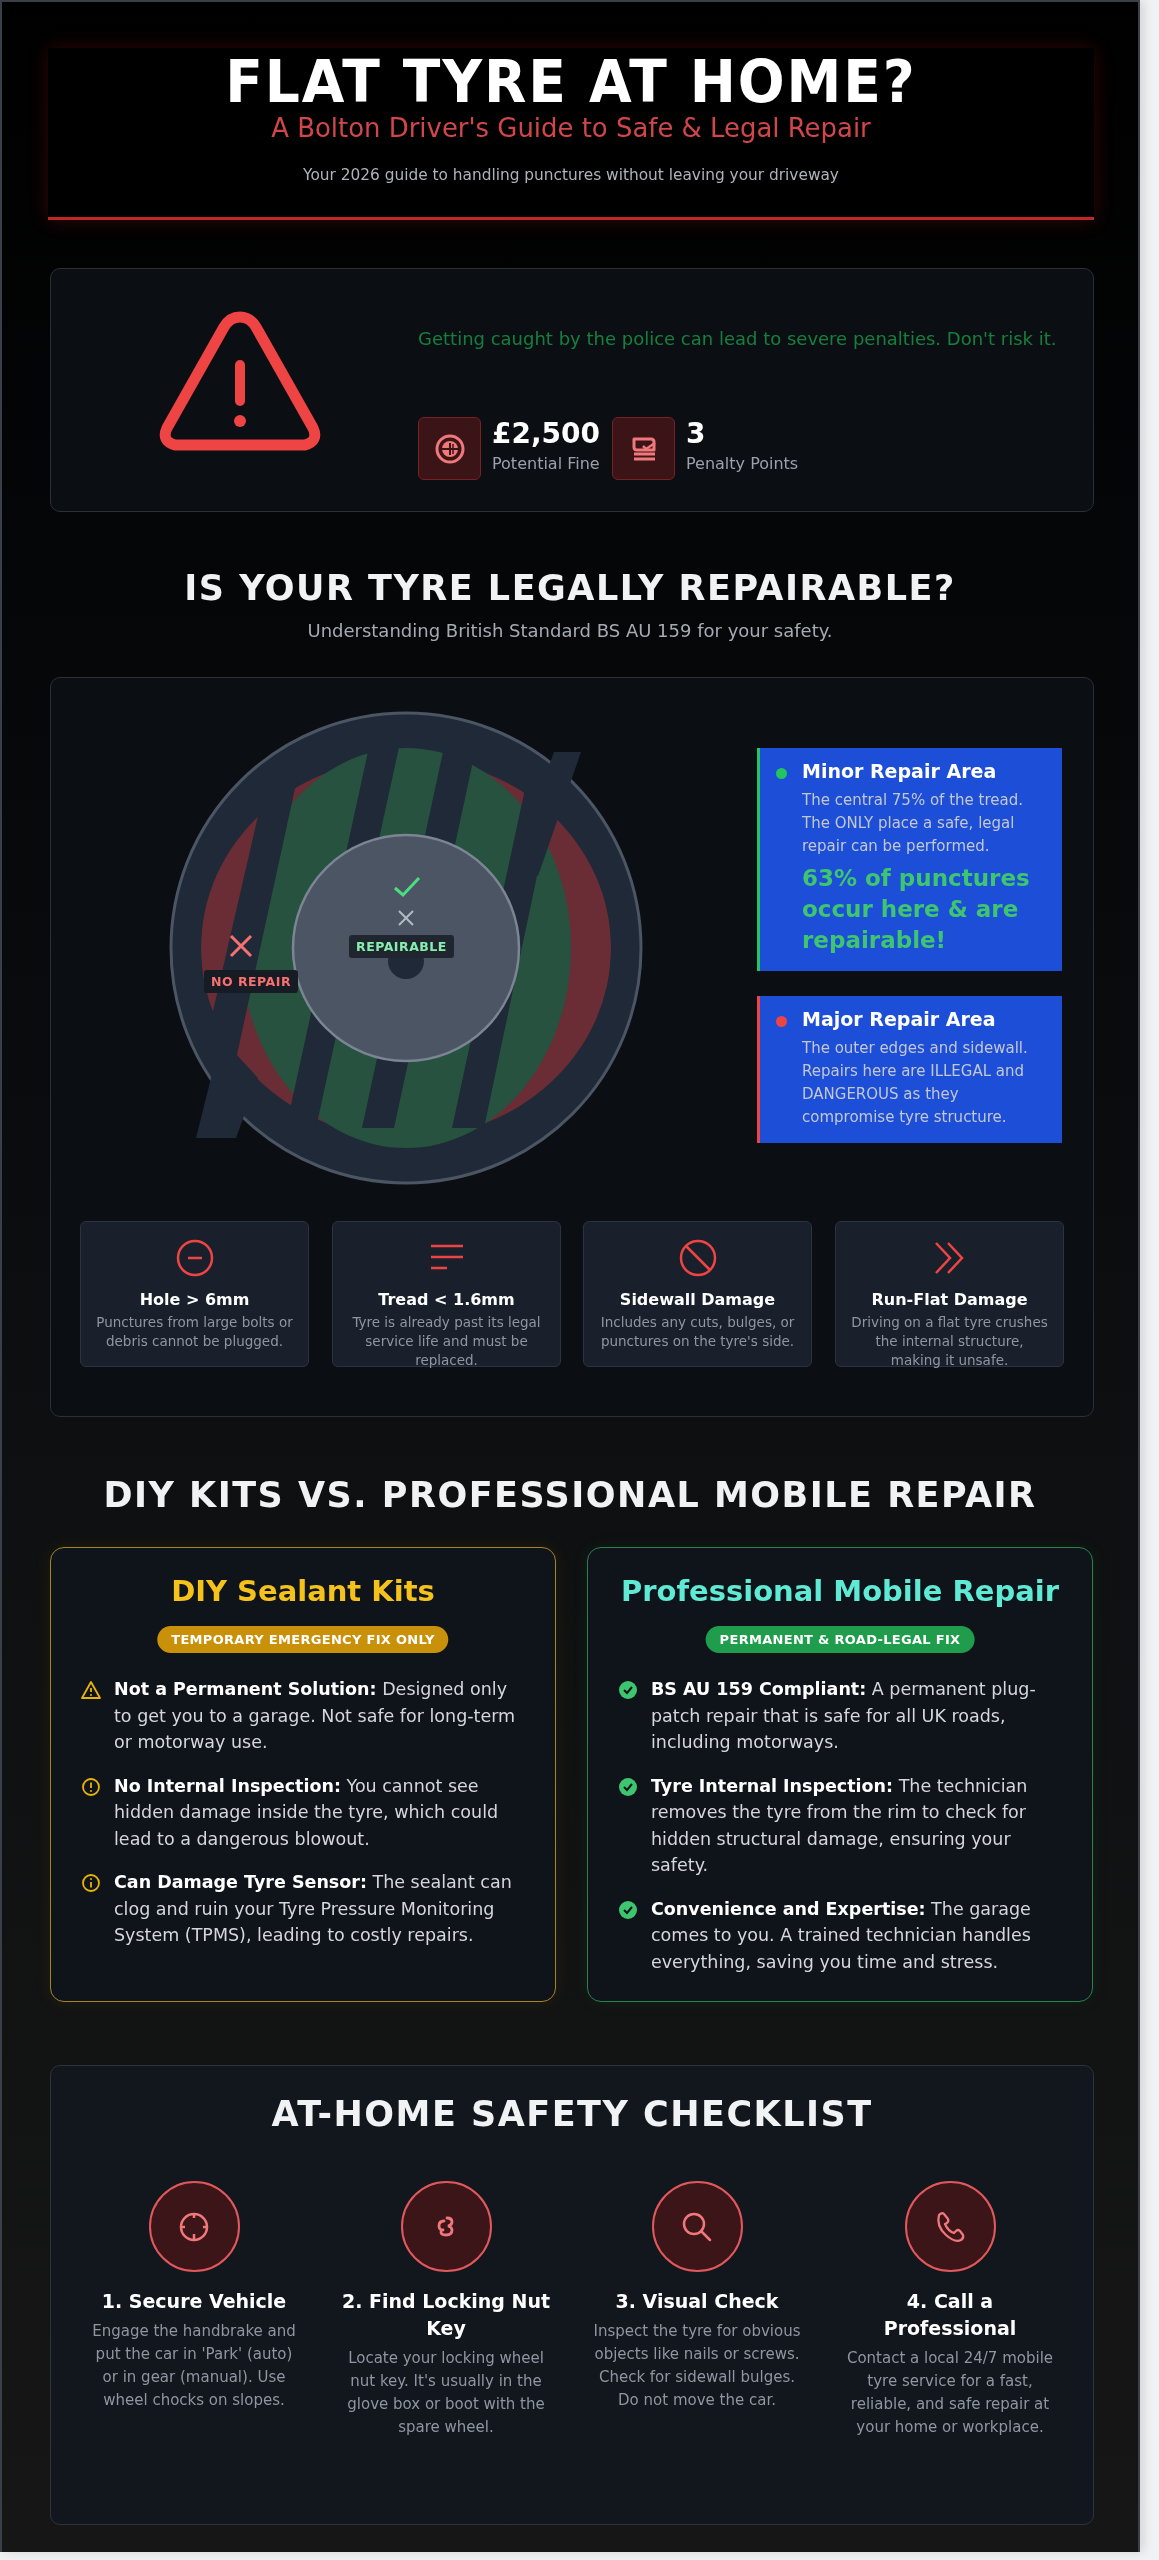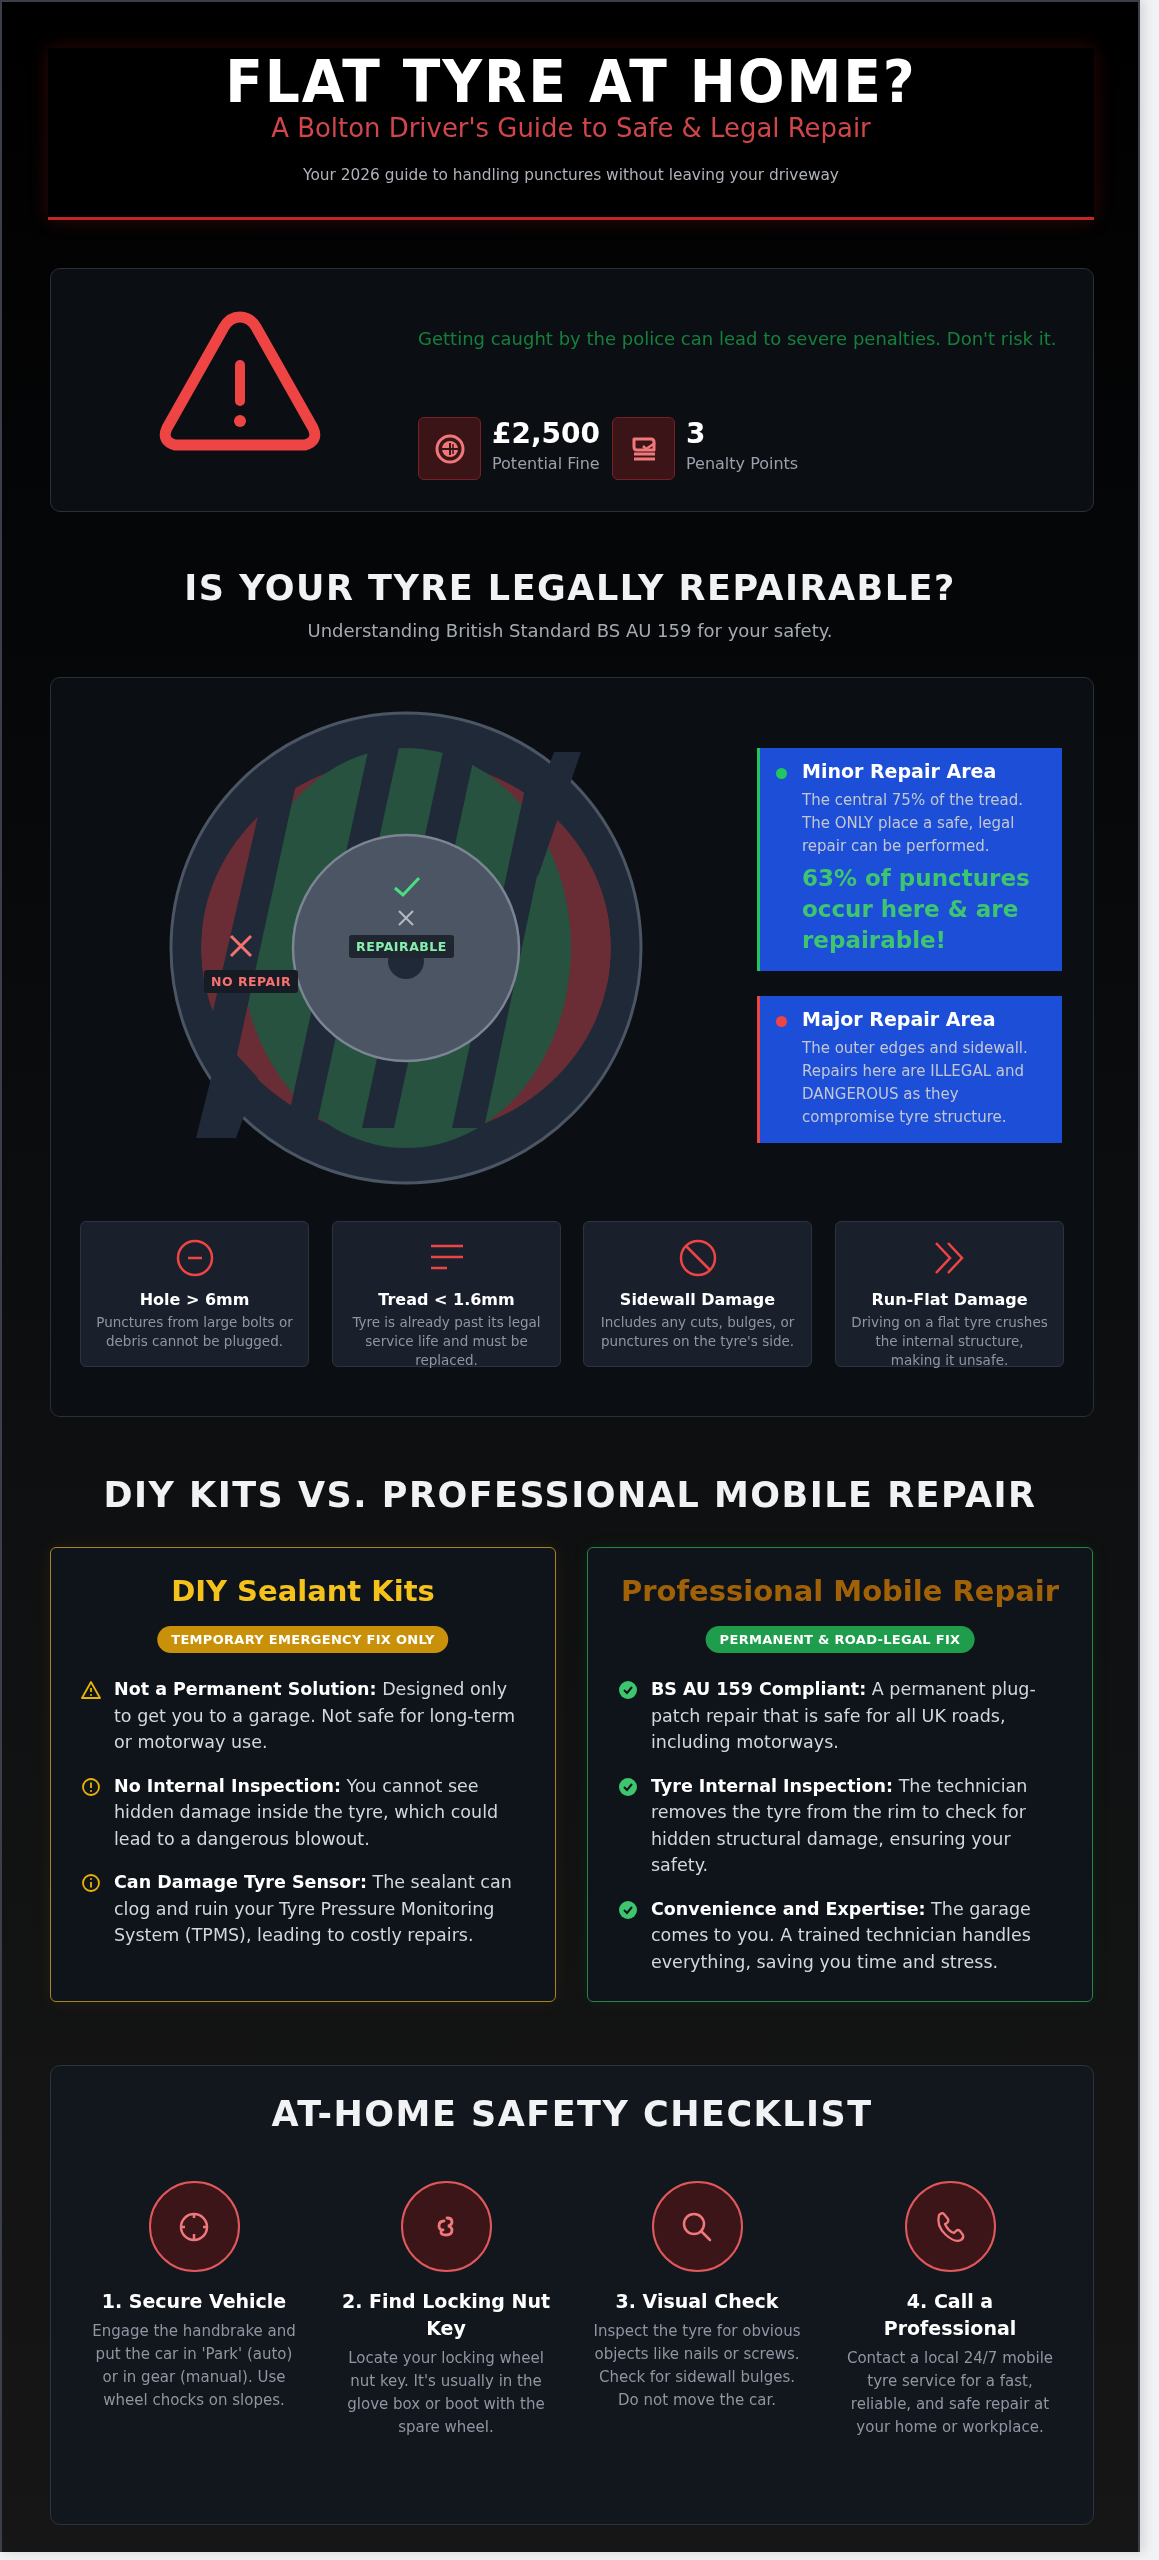--- a/index.html
+++ b/index.html
@@ -50,21 +50,21 @@
   .legend-dot { position: absolute; left: 16px; top: 20px; width: 11px; height: 11px; border-radius: 50%; }
   .legend-title { position: absolute; left: 42px; top: 12px; font-size: 19px; font-weight: 700; color: #fff; white-space: nowrap; }
   .legend-text { position: absolute; left: 42px; top: 41px; width: 250px; font-size: 15px; line-height: 23px; color: #c3c8d0; }
   .legend-stat { position: absolute; left: 42px; top: 115px; width: 250px; font-size: 23px; line-height: 31px; color: #3ec56f; font-weight: 700; }
 
   .reason { top: 543px; width: 229px; height: 146px; background: #1a202b; border: 1px solid #2c3340; border-radius: 6px; text-align: center; }
   .reason-icon { position: absolute; left: 0; right: 0; top: 16px; height: 40px; display: flex; justify-content: center; }
   .reason-title { position: absolute; left: 0; right: 0; top: 68px; font-size: 16px; font-weight: 700; color: #fff; }
   .reason-text { position: absolute; left: 14px; right: 14px; top: 91px; font-size: 13.5px; line-height: 19px; color: #8f96a1; }
 
-  .cmp { top: 1545px; width: 506px; height: 455px; border-radius: 6px; background: #0f131a; text-align: center; }
+  .cmp { top: 1545px; width: 506px; height: 455px; border-radius: 14px; background: #0f131a; text-align: center; }
   .cmp-diy { left: 48px; border: 1.5px solid #a68424; box-shadow: 0 0 18px rgba(234, 179, 8, 0.08); }
   .cmp-pro { left: 585px; border: 1.5px solid #26844a; box-shadow: 0 0 18px rgba(34, 197, 94, 0.08); }
   .cmp-title { position: absolute; left: 0; right: 0; top: 26px; font-size: 29px; font-weight: 700; }
   .cmp-badge { position: absolute; top: 78px; height: 27px; line-height: 27px; border-radius: 14px; font-size: 13px; font-weight: 700; color: #fff; padding: 0 14px; left: 50%; transform: translateX(-50%); white-space: nowrap; letter-spacing: 0.3px; }
   .cmp-list { position: absolute; left: 30px; right: 30px; top: 128px; text-align: left; }
   .cmp-item { position: relative; padding-left: 33px; font-size: 17.5px; line-height: 26.5px; color: #d4d8de; margin-bottom: 17px; }
   .cmp-item b { color: #fff; }
   .cmp-ico { position: absolute; left: 0; top: 4px; width: 20px; height: 20px; }
 
   .check { left: 48px; top: 2063px; width: 1044px; height: 460px; background: #12161d; border: 1px solid #2c3340; border-radius: 10px; }
@@ -263,21 +263,21 @@
             <circle cx="10" cy="10" r="8" fill="none" stroke="#eab308" stroke-width="1.8"></circle>
             <line x1="10" y1="9" x2="10" y2="14.5" stroke="#eab308" stroke-width="1.8"></line>
             <circle cx="10" cy="6" r="1" fill="#eab308"></circle>
           </svg>
         <b>Can Damage Tyre Sensor:</b><span> The sealant can clog and ruin your Tyre Pressure Monitoring System (TPMS), leading to costly repairs.</span>
       </div>
     </div>
   </section>
 
   <section class="abs cmp cmp-pro">
-    <h3 class="cmp-title" style="color:#a16207;">Professional Mobile Repair</h3>
+    <h3 class="cmp-title" style="color:#5eead4;">Professional Mobile Repair</h3>
     <span class="cmp-badge" style="background:#1f9d4c;">PERMANENT &amp; ROAD-LEGAL FIX</span>
     <div class="cmp-list">
       <div class="cmp-item">
         <svg class="cmp-ico" viewBox="0 0 20 20">
             <circle cx="10" cy="10" r="9" fill="#3ec56f"></circle>
             <path d="M6 10 L9 13 L14 7" fill="none" stroke="#0f131a" stroke-width="2"></path>
           </svg>
         <b>BS AU 159 Compliant:</b><span> A permanent plug-patch repair that is safe for all UK roads, including motorways.</span>
       </div>
       <div class="cmp-item">

